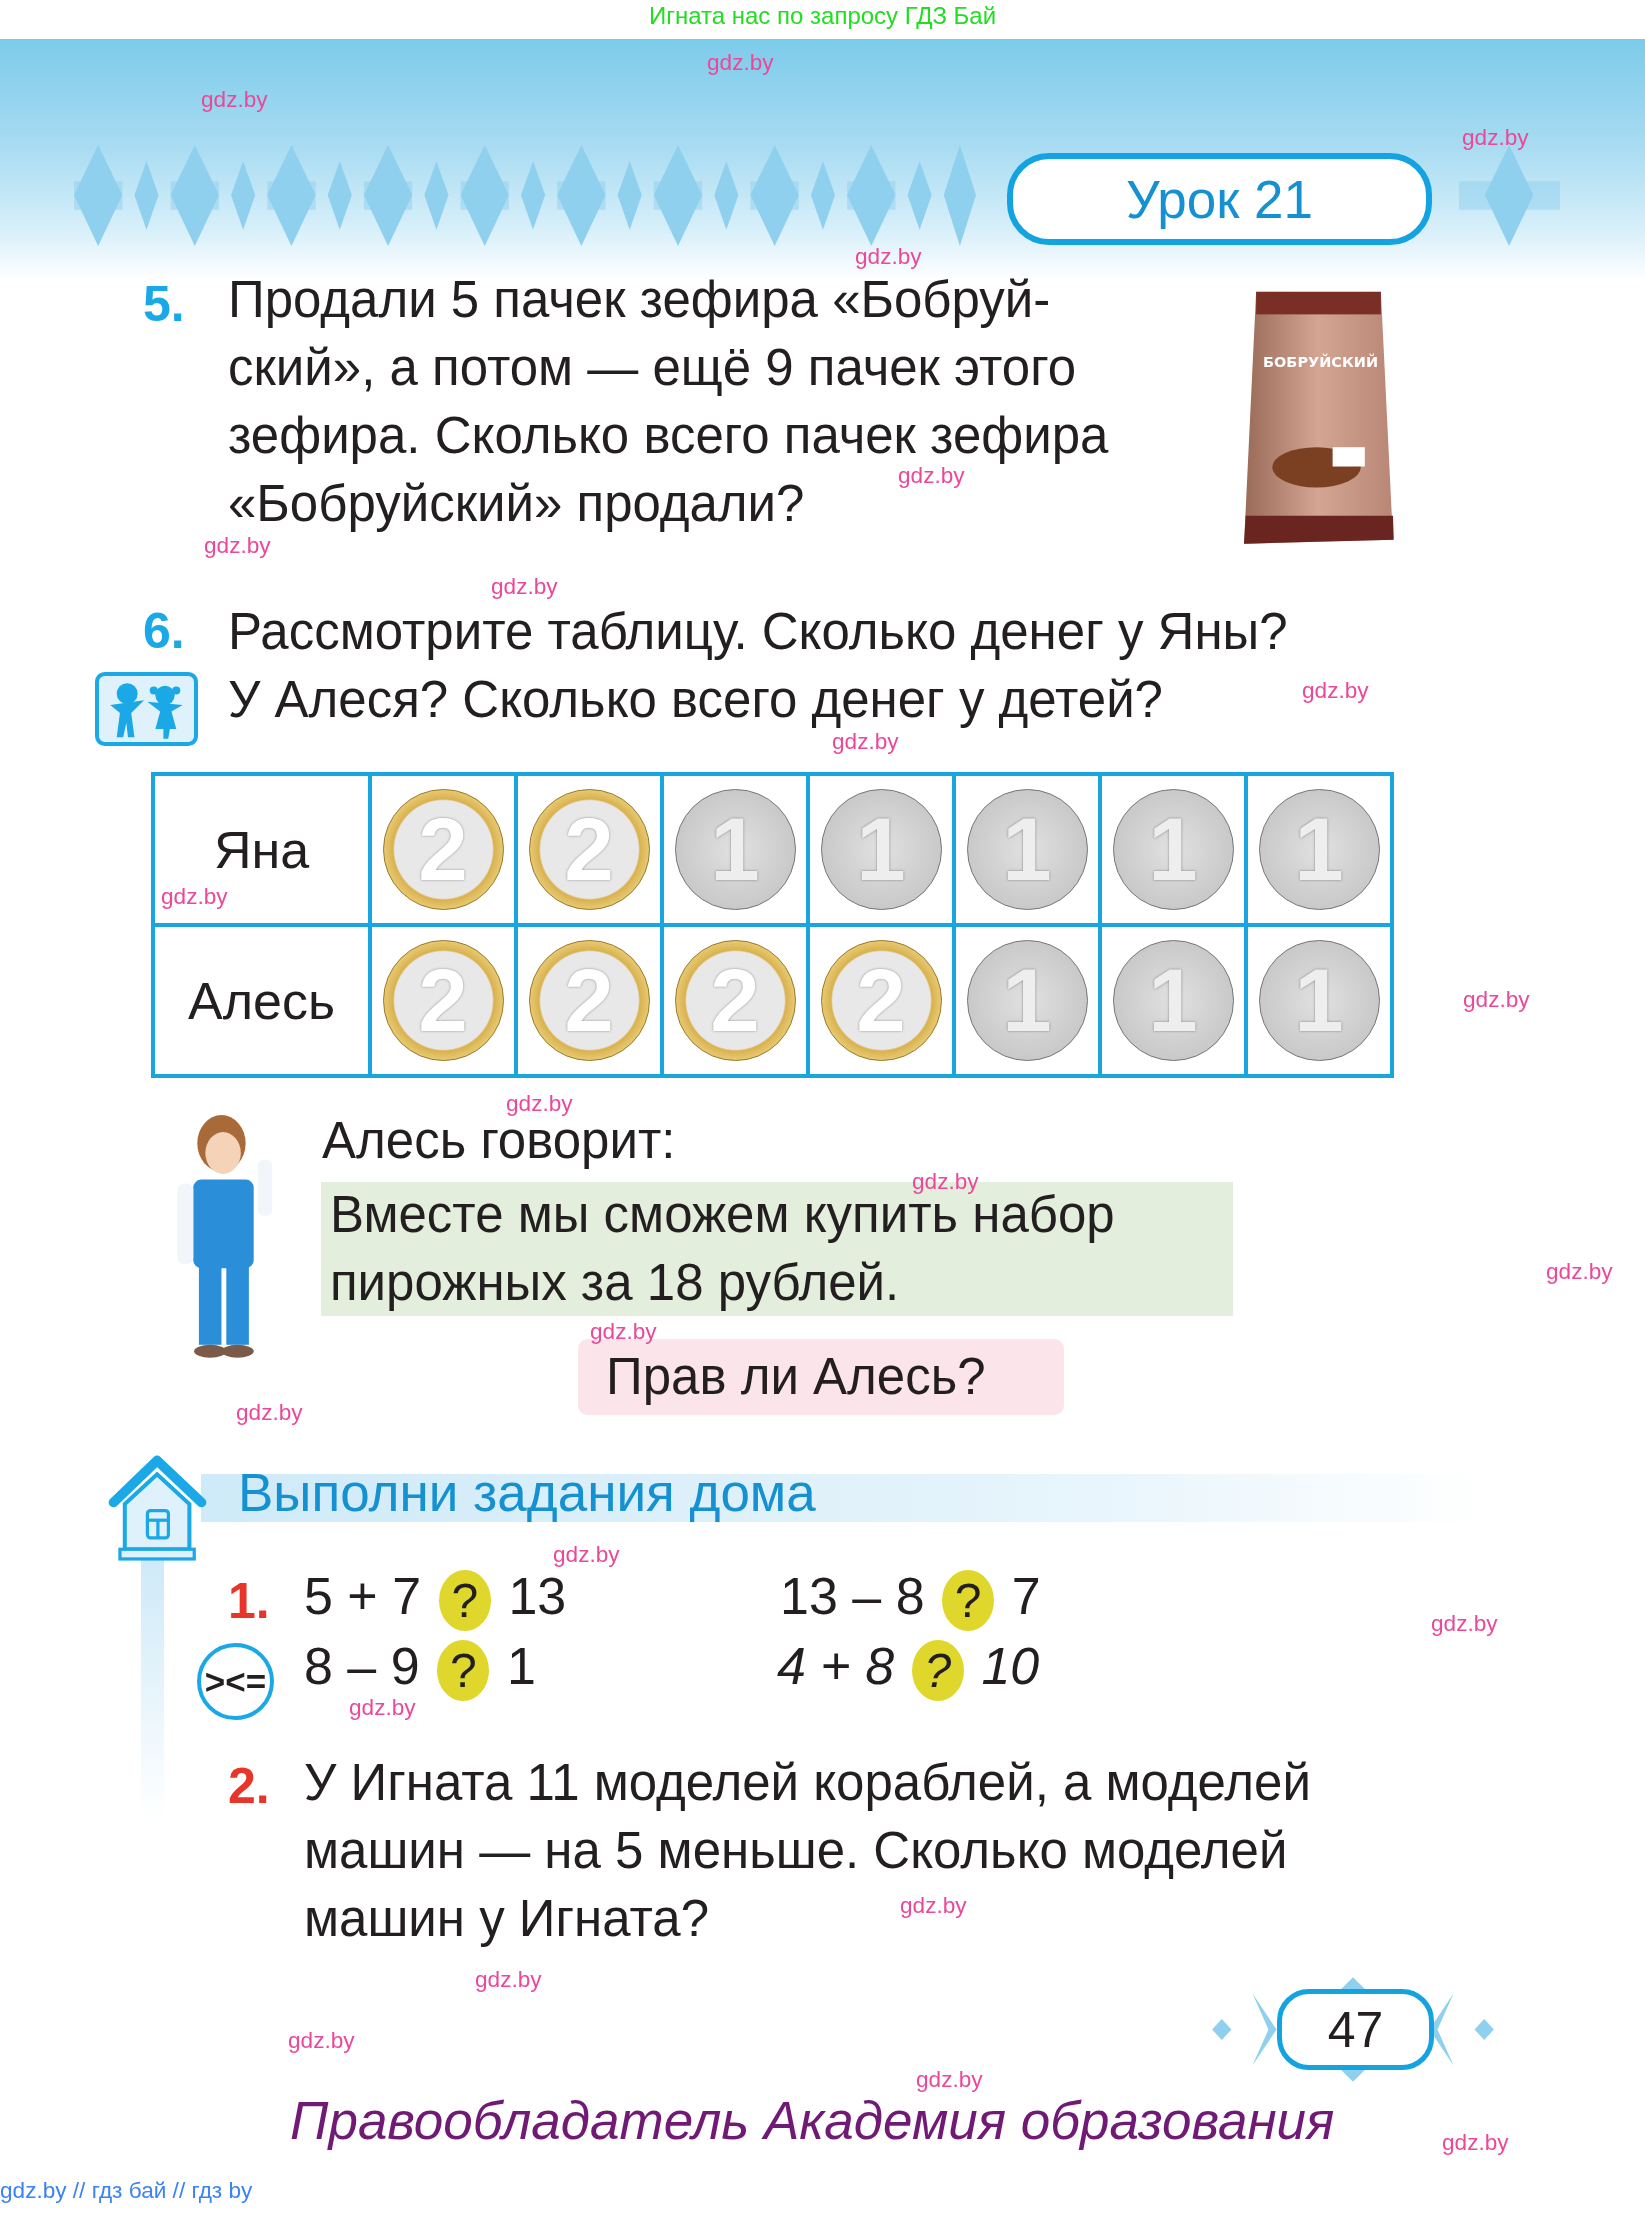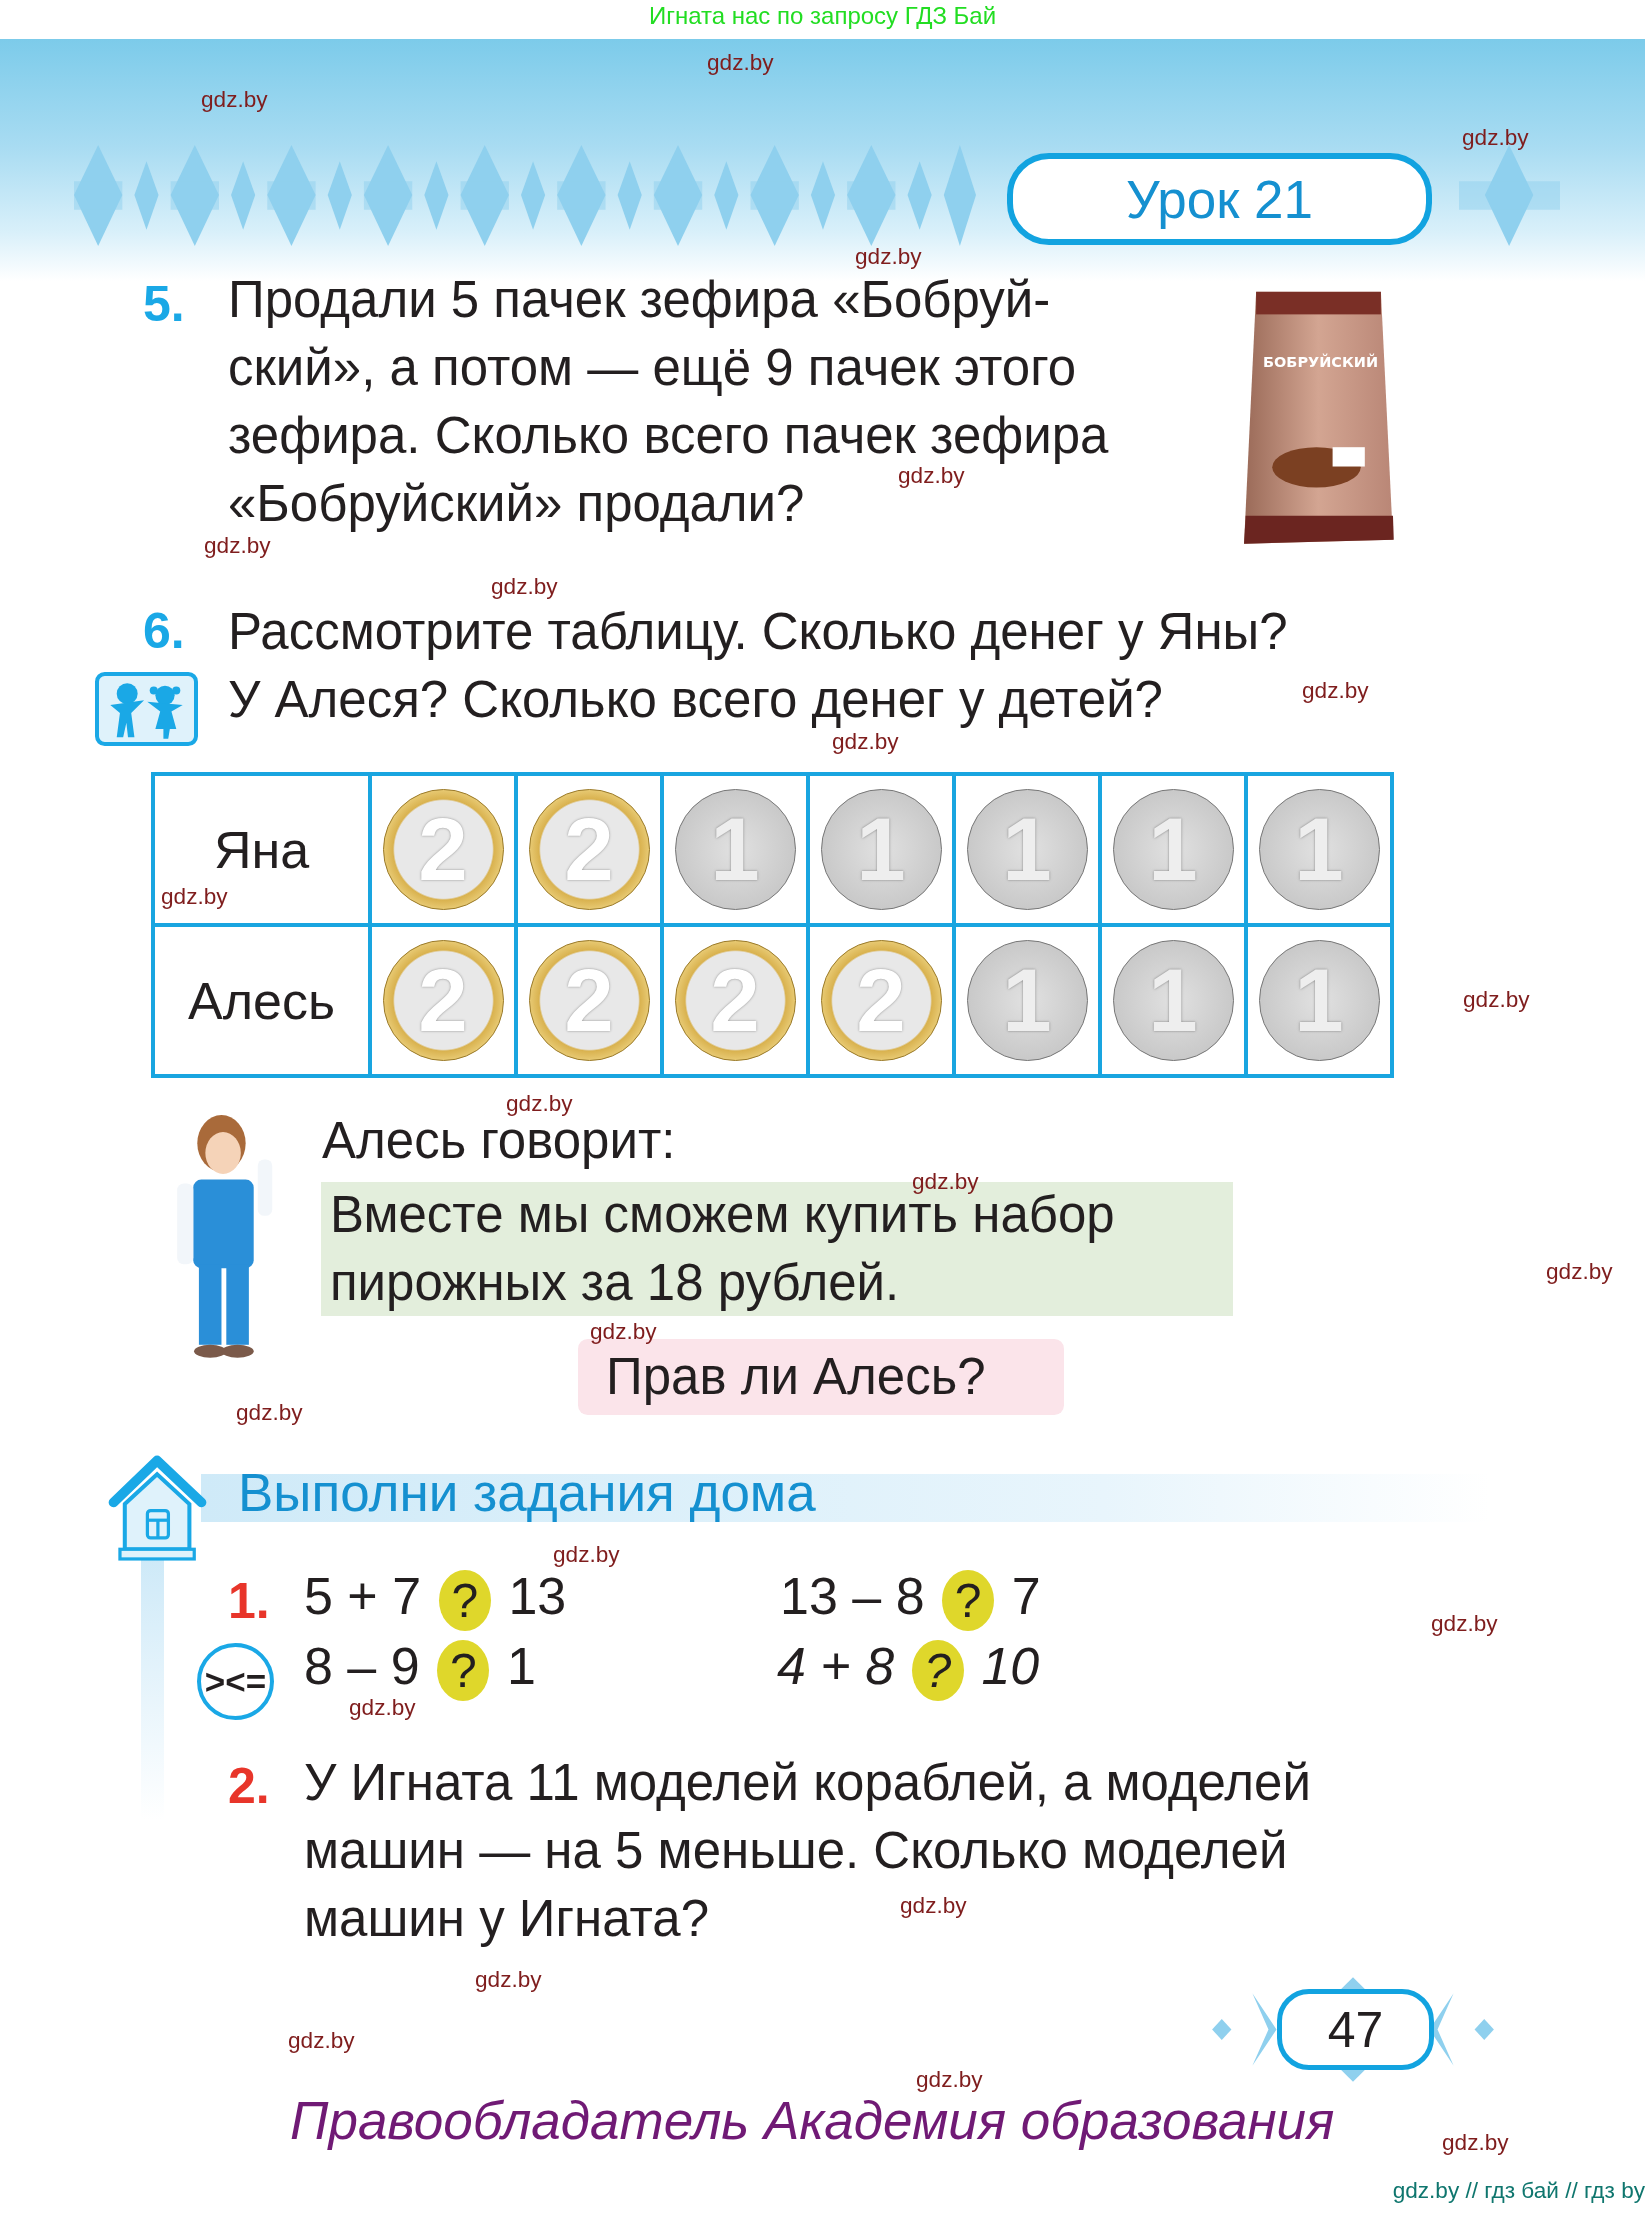--- a/index.html
+++ b/index.html
@@ -1,20 +1,20 @@
 <!DOCTYPE html>
 <html style="font-size:13px"><head>
 <meta charset="utf-8">
 <style>
   html,body{margin:0;padding:0;}
   body{width:1645px;height:2216px;position:relative;overflow:hidden;background:#ffffff;font-family:"Liberation Sans",sans-serif;color:#231f20;}
   .abs{position:absolute;}
   .topnote{top:1.6px;left:0;width:1645px;text-align:center;font-size:24px;color:#22dd22;font-family:"Liberation Sans",sans-serif;}
   .band{top:39px;left:0;width:1645px;height:242px;background:linear-gradient(#7ccbea 0%,#a9dcf2 45%,#d9f0fa 80%,#ffffff 100%);}
-  .wm{font-size:22.6px;color:#7f1d1d;font-family:"Liberation Sans",sans-serif;}
+  .wm{font-size:22.6px;color:#ec4899;font-family:"Liberation Sans",sans-serif;}
   .ornament{top:145px;left:74px;width:902px;height:101px;}
   .ornament-right{top:145px;left:1459px;width:101px;height:101px;}
   .lesson-pill{top:153px;left:1007px;width:425px;height:92px;border:6.4px solid #12a3e0;border-radius:42px;background:#fff;box-sizing:border-box;display:flex;align-items:center;justify-content:center;font-size:53px;color:#1590d0;}
   .tnum{font-weight:bold;color:#1aa8e6;font-size:50px;}
   .tnum-red{font-weight:bold;color:#e8352a;font-size:50px;}
   .line{font-size:51px;line-height:68px;white-space:nowrap;}
   .bag{top:274px;left:1236px;width:161px;height:282px;}
   .kids-icon{top:672px;left:95px;width:103px;height:74px;border:4px solid #1aa8e6;border-radius:9.7px;background:#dff2fb;box-sizing:border-box;}
   table.coins{position:absolute;top:772px;left:151px;border-collapse:collapse;padding-left:8px;}
   table.coins td{border:4.8px solid #19a5e0;height:147px;width:142px;text-align:center;vertical-align:middle;padding:0;}
@@ -27,21 +27,21 @@
   .speech-pink{top:1339px;left:578px;width:486px;height:76px;background:#fbe4ea;border-radius:9.7px;}
   .home-band{top:1474px;left:201px;width:1289px;height:48px;background:linear-gradient(90deg,#cfeaf8,#e8f5fc 70%,#ffffff);}
   .home-stripe{top:1554px;left:141px;width:22.6px;height:266px;background:linear-gradient(#cde9f8,#ffffff);}
   .house{top:1454px;left:107px;width:101px;height:109px;}
   .qmark{display:inline-block;width:52px;height:61px;border-radius:50%;background:#dfd72b;text-align:center;line-height:61px;font-size:48px;margin:0 3.2px;vertical-align:middle;}
   .eq{font-size:52px;white-space:nowrap;}
   .cmp-icon{top:1643px;left:197px;width:77px;height:77px;border:4px solid #1aa8e6;border-radius:50%;box-sizing:border-box;display:flex;align-items:center;justify-content:center;font-size:35px;font-weight:bold;background:#fff;}
   .page-num-wrap{top:1977px;left:1196px;width:314px;height:105px;}
   .page-pill{position:absolute;top:12px;left:81px;width:157px;height:81px;border:5.6px solid #12a3e0;border-radius:32px;background:#fff;box-sizing:border-box;display:flex;align-items:center;justify-content:center;font-size:50px;}
   .rights{top:2090px;left:290px;width:1071px;font-size:53px;font-style:italic;color:#701a75;white-space:nowrap;}
-  .bottom-link{top:2178px;left:0;width:1645px;text-align:right;font-size:22.6px;color:#0f766e;}
+  .bottom-link{top:2178px;left:0;width:1645px;text-align:left;font-size:22.6px;color:#3b82f6;}
 </style>
 </head>
 <body>
 
 <div class="abs topnote">Игната нас по запросу ГДЗ Бай</div>
 <div class="abs band"></div>
 
 <svg class="abs ornament" viewBox="0 0 1120 125" preserveAspectRatio="none">
   <g fill="#8fd0ee">
     <polygon points="30,0 60,62 30,125 0,62"></polygon>

